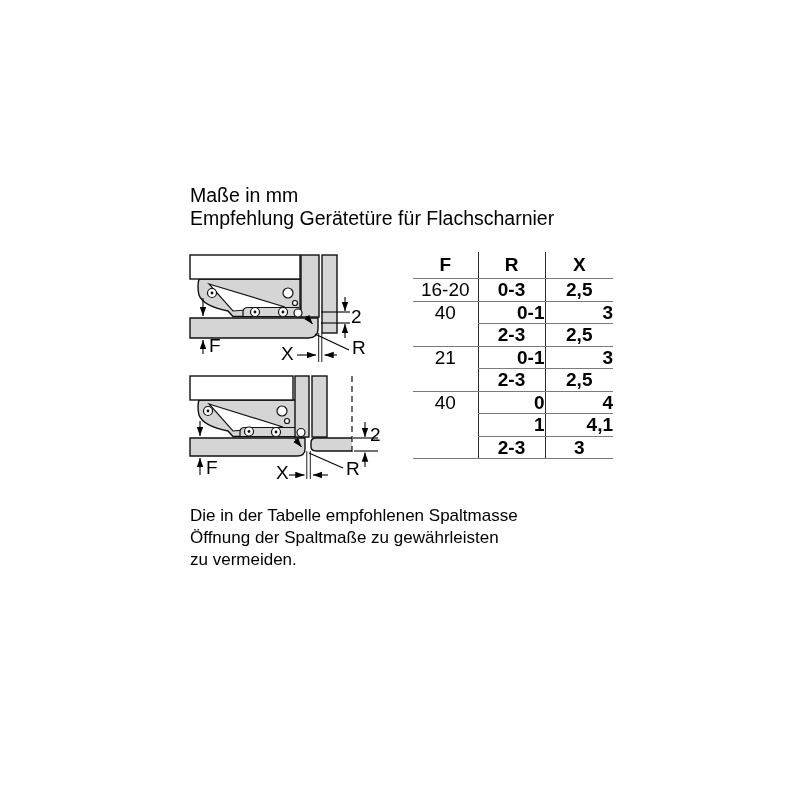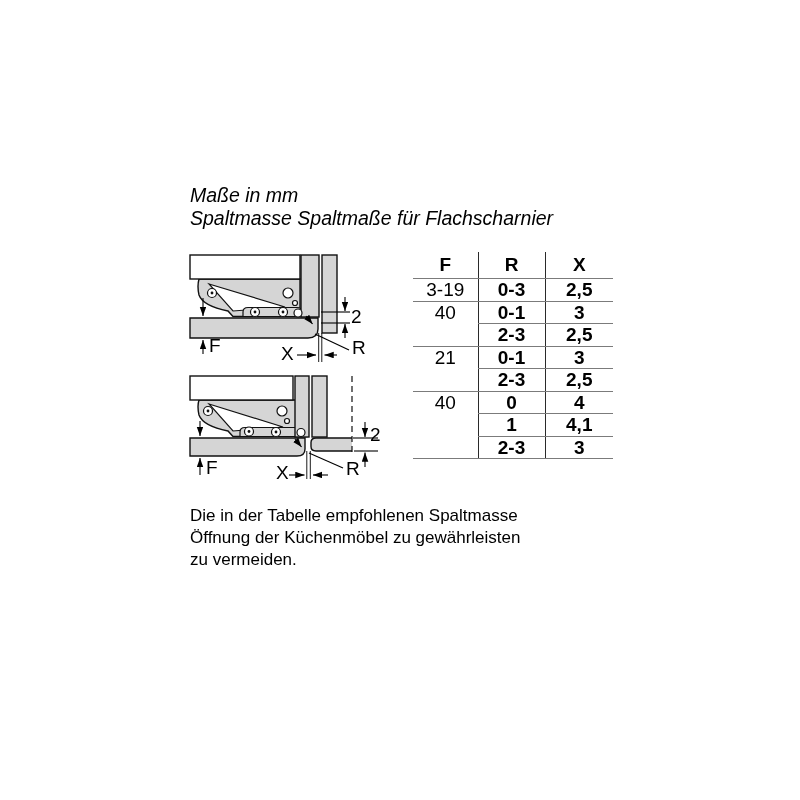--- a/index.html
+++ b/index.html
@@ -1,38 +1,38 @@
 <!DOCTYPE html>
 <html><head>
 <meta charset="utf-8">
 <style>
   html,body{margin:0;padding:0;}
   body{width:800px;height:800px;background:#ffffff;font-family:"Liberation Sans","DejaVu Sans",sans-serif;color:#000;}
   .page{position:relative;width:800px;height:800px;background:#fff;overflow:hidden;}
-  .title{position:absolute;left:190px;top:184px;font-size:19.5px;line-height:22.5px;white-space:nowrap;font-style:italic;}
+  .title{position:absolute;left:190px;top:184px;font-size:19.5px;line-height:22.5px;white-space:nowrap;}
   .note{position:absolute;left:190px;top:505px;font-size:17px;line-height:21.8px;white-space:nowrap;}
   .diag{position:absolute;}
   #diag1{left:185px;top:250px;}
   #diag2{left:185px;top:371px;}
   table.gap{position:absolute;left:413px;top:252px;border-collapse:collapse;font-size:19px;text-align:center;table-layout:fixed;}
   table.gap td{padding:0;height:21.5px;line-height:21.5px;vertical-align:middle;}
   table.gap thead td{font-weight:bold;height:26px;}
   td.cr,td.cx{border-left:1.6px solid #2a2a2a;font-weight:bold;}
   tr.head td,tr.full td{border-bottom:1.2px solid #7b7b7b;}
-  tr.partial td.cr,tr.partial td.cx{border-bottom:1.2px solid #7b7b7b;}
+  tr.partial td.cr,tr.partial td.cx{border-bottom:1.2px solid #7b7b7b;text-align:right;}
   .dl{font-size:19px;fill:#000;}
 </style>
 </head>
 <body>
 
 <div class="page">
 
   <div class="title">
     <div>Maße in mm</div>
-    <div>Spaltmasse Spaltmaße für Flachscharnier</div>
+    <div>Empfehlung Gerätetüre für Flachscharnier</div>
   </div>
 
   <svg id="diag1" class="diag" width="200" height="118" viewBox="0 0 200 118">
     <defs>
       <marker id="arrA" markerWidth="9" markerHeight="7" refX="8.4" refY="3" orient="auto">
         <path d="M0,0 L8.5,3 L0,6 Z" fill="#000"></path>
       </marker>
     </defs>
     <g stroke="#111" stroke-width="1.4" fill="none">
       <path d="M14,29 L115,29 L115,66.5 L48,66.5 L43,61 Q18,56 14,45 Q12,36 14,29 Z" fill="#d5d5d5"></path>
@@ -130,21 +130,21 @@
       </colgroup>
     <thead>
       <tr class="head">
         <td class="cf">F</td>
         <td class="cr">R</td>
         <td class="cx">X</td>
       </tr>
     </thead>
     <tbody>
       <tr class="full">
-        <td class="cf">3-19</td>
+        <td class="cf">16-20</td>
         <td class="cr">0-3</td>
         <td class="cx">2,5</td>
       </tr>
       <tr class="partial">
         <td class="cf">40</td>
         <td class="cr">0-1</td>
         <td class="cx">3</td>
       </tr>
       <tr class="full">
         <td class="cf"></td>
@@ -174,17 +174,17 @@
       <tr class="full">
         <td class="cf"></td>
         <td class="cr">2-3</td>
         <td class="cx">3</td>
       </tr>
     </tbody>
   </table>
 
   <div class="note">
     <div>Die in der Tabelle empfohlenen Spaltmasse</div>
-    <div>Öffnung der Küchenmöbel zu gewährleisten</div>
+    <div>Öffnung der Spaltmaße zu gewährleisten</div>
     <div>zu vermeiden.</div>
   </div>
 
 </div>
 
 </body></html>

